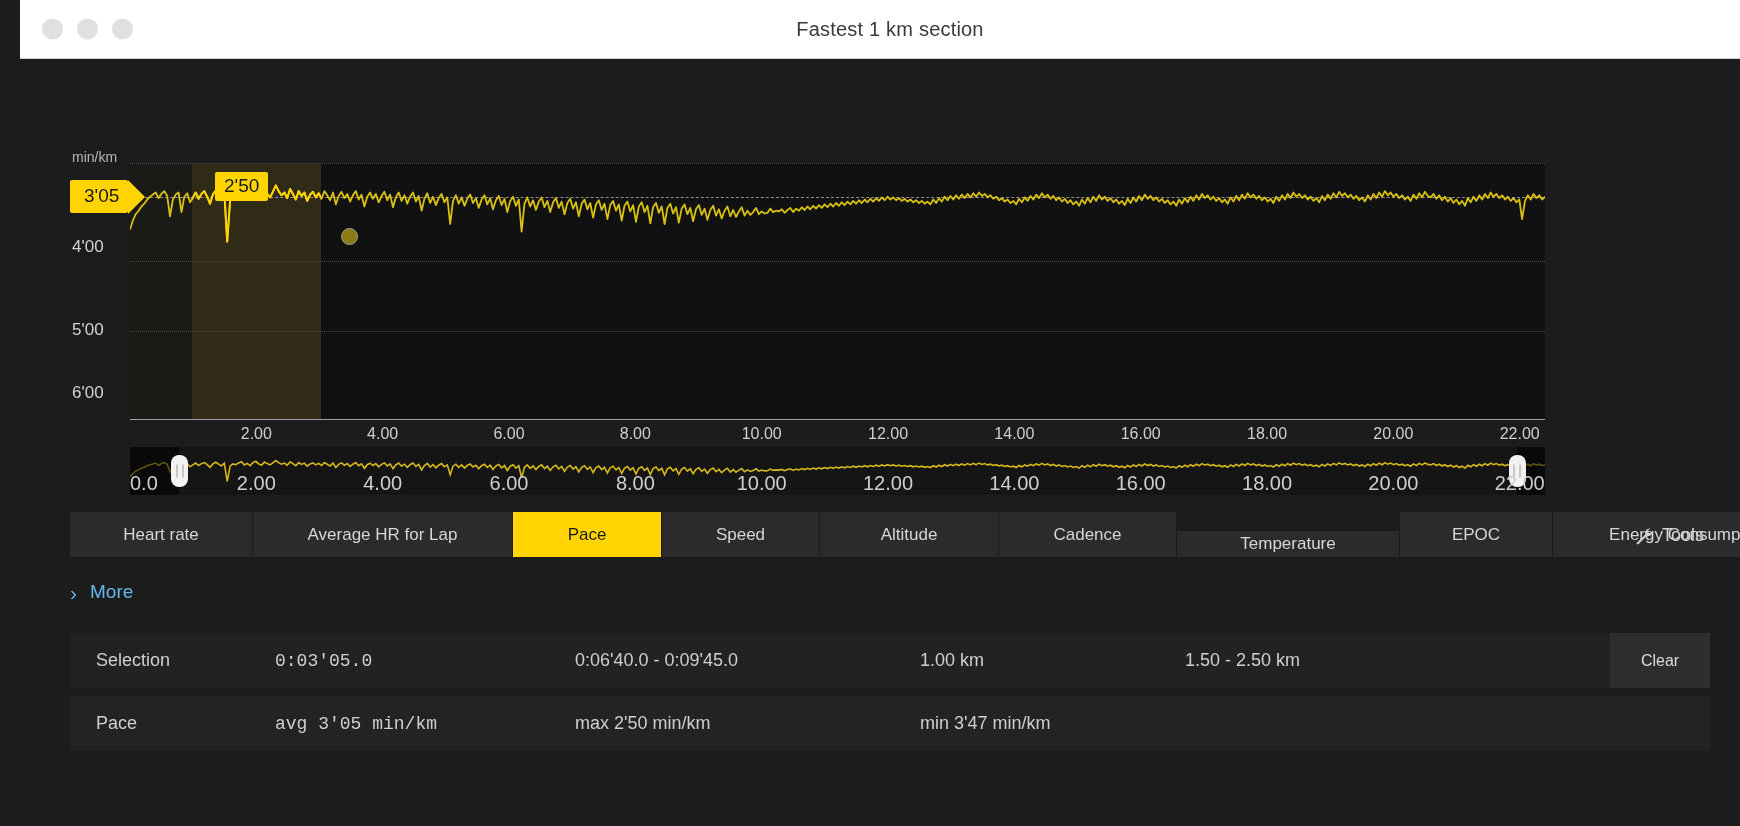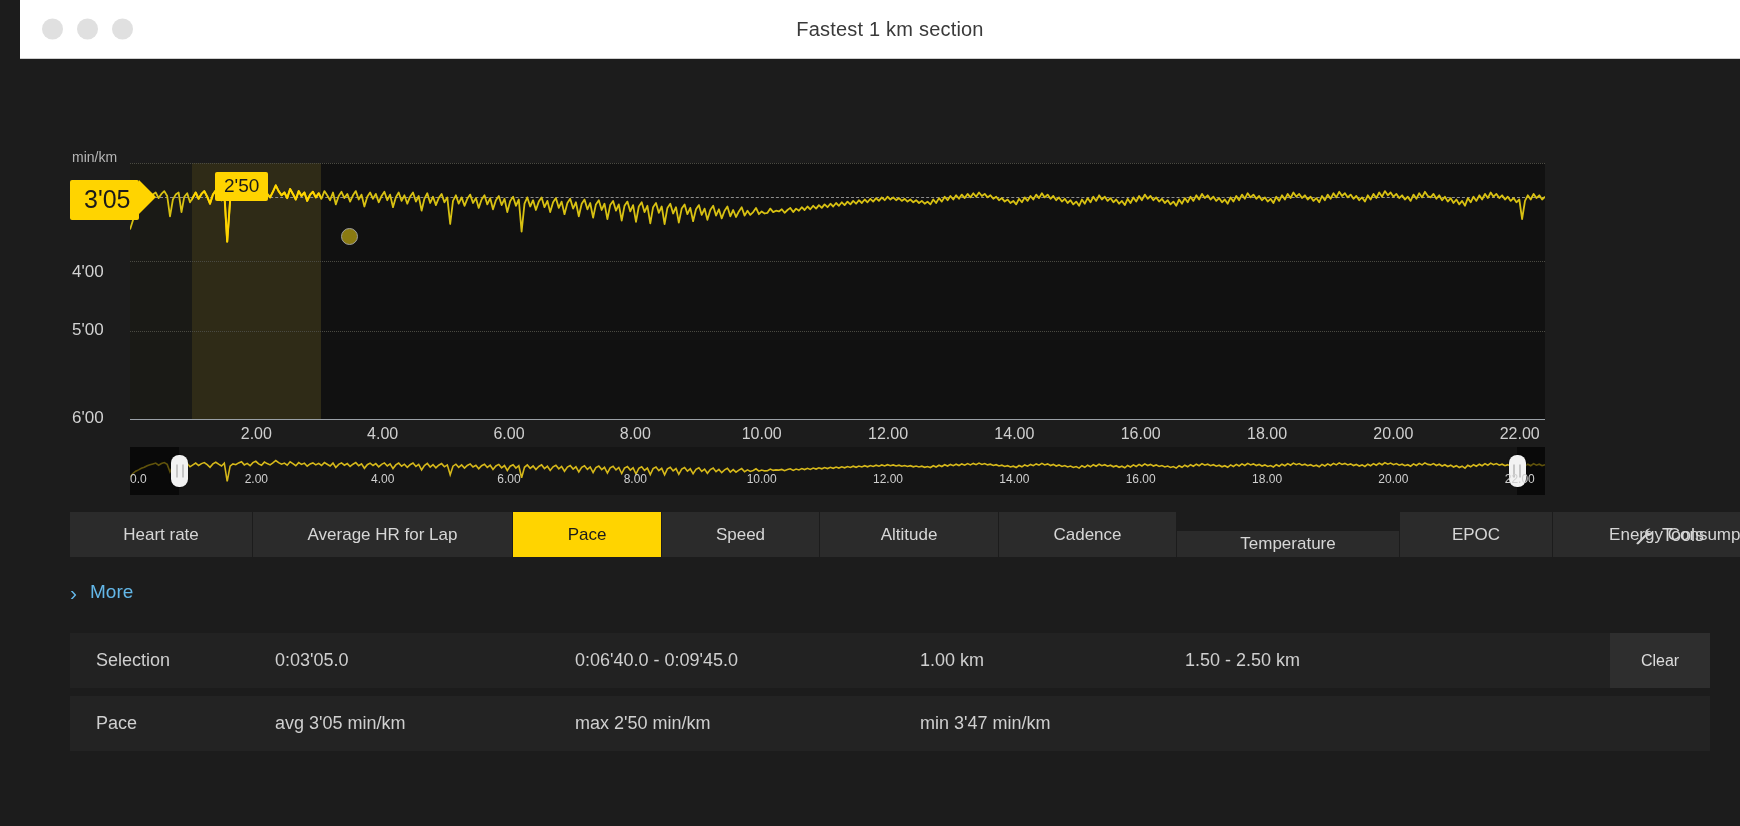--- a/index.html
+++ b/index.html
@@ -49,39 +49,39 @@
   }
 
   
   .badge-max {
     position:absolute; background:#ffd400; color:#1b1b1b;
     font-size:19px; padding:3px 9px 4px; border-radius:2px; font-weight:400;
     white-space:nowrap;
   }
   .badge-avg {
     position:absolute; background:#ffd400; color:#1b1b1b;
-    font-size:25px; padding:5px 9px 6px 14px; border-radius:2px; white-space:nowrap;
+    font-size:19px; padding:5px 9px 6px 14px; border-radius:2px; white-space:nowrap;
   }
   .badge-avg::after {
     content:""; position:absolute; right:-17px; top:0;
     border-top:17px solid transparent; border-bottom:17px solid transparent;
     border-left:17px solid #ffd400;
   }
 
   .xaxis-line { position:absolute; left:110px; width:1415px; top:360px; height:1px; background:#9aa0a6; }
   .xtick { position:absolute; top:366px; font-size:16px; color:#cfcfcf; transform:translateX(-50%); }
 
   
   .nav {
     position:absolute; left:110px; top:388px; width:1415px; height:48px;
     background:#151515;
   }
   .nav-mini { position:absolute; left:0; top:0; width:100%; height:48px; }
   .nav-win { position:absolute; top:0; bottom:0; background:rgba(0,0,0,0.55); }
-  .nav-ntick { position:absolute; top:25px; font-size:12px; color:#cfcfcf; transform:translateX(-50%); }
+  .nav-ntick { position:absolute; top:25px; font-size:20px; color:#cfcfcf; transform:translateX(-50%); }
   .nav-ntick.first { transform:none; }
   .handle {
     position:absolute; top:8px; width:17px; height:32px; border-radius:8px;
     background:#f2f2f2; box-shadow:0 0 2px rgba(0,0,0,.7);
   }
   .handle i {
     position:absolute; left:50%; top:50%; transform:translate(-50%,-50%);
     width:5px; height:13px; border-left:1px solid #9a9a9a; border-right:1px solid #9a9a9a;
     display:block;
   }
@@ -112,21 +112,21 @@
 
   
   .stats { margin:30px 0 0 50px; width:1640px; }
   .srow {
     display:flex; align-items:center; height:55px; position:relative;
     color:#cfcfcf; font-size:18px;
   }
   .srow.sel { background:#222222; }
   .srow.pace { background:#232323; margin-top:8px; }
   .c0 { width:205px; padding-left:26px; box-sizing:border-box; }
-  .c1 { width:300px; }
+  .c1 { width:300px;font-family:Liberation Mono, monospace; }
   .c2 { width:345px; }
   .c3 { width:265px; }
   .c4 { width:330px; }
   .clear-btn {
     position:absolute; right:0; top:0; height:55px; width:100px;
     background:#2e2e2e; color:#dcdcdc; font-size:16px;
     display:flex; align-items:center; justify-content:center; cursor:pointer;
   }
 </style>
 </head>
@@ -141,23 +141,23 @@
       <span class="dot"></span>
     </div>
     <div class="win-title">Fastest 1 km section</div>
   </div>
 
   <div class="chart-wrap">
 
     <div class="yunit">min/km</div>
 
     <div id="y-ticks">
-        <div class="ylab" style="top: 203px;">4'00</div>
+        <div class="ylab" style="top: 178px;">4'00</div>
         <div class="ylab" style="top: 261.329px;">5'00</div>
-        <div class="ylab" style="top: 349px;">6'00</div>
+        <div class="ylab" style="top: 324px;">6'00</div>
       </div>
 
     <div class="plot" id="plot">
       <div class="plot-bg-band" id="band-left" style="left: 0px; width: 190.772px;"></div>
       <div class="sel-band" id="sel-band" style="left: 61.9062px; width: 128.866px;"></div>
       <div class="gridline" id="grid-4" style="top: 98.1918px;"></div>
       <div class="gridline" id="grid-5" style="top: 168.329px;"></div>
       <div class="gridline" id="grid-top" style="top: 0px;"></div>
       <div class="avgline" id="avg-line" style="top: 33.8972px;"></div>
       <svg class="spark" id="spark" viewBox="0 0 1415 256" preserveAspectRatio="none">

